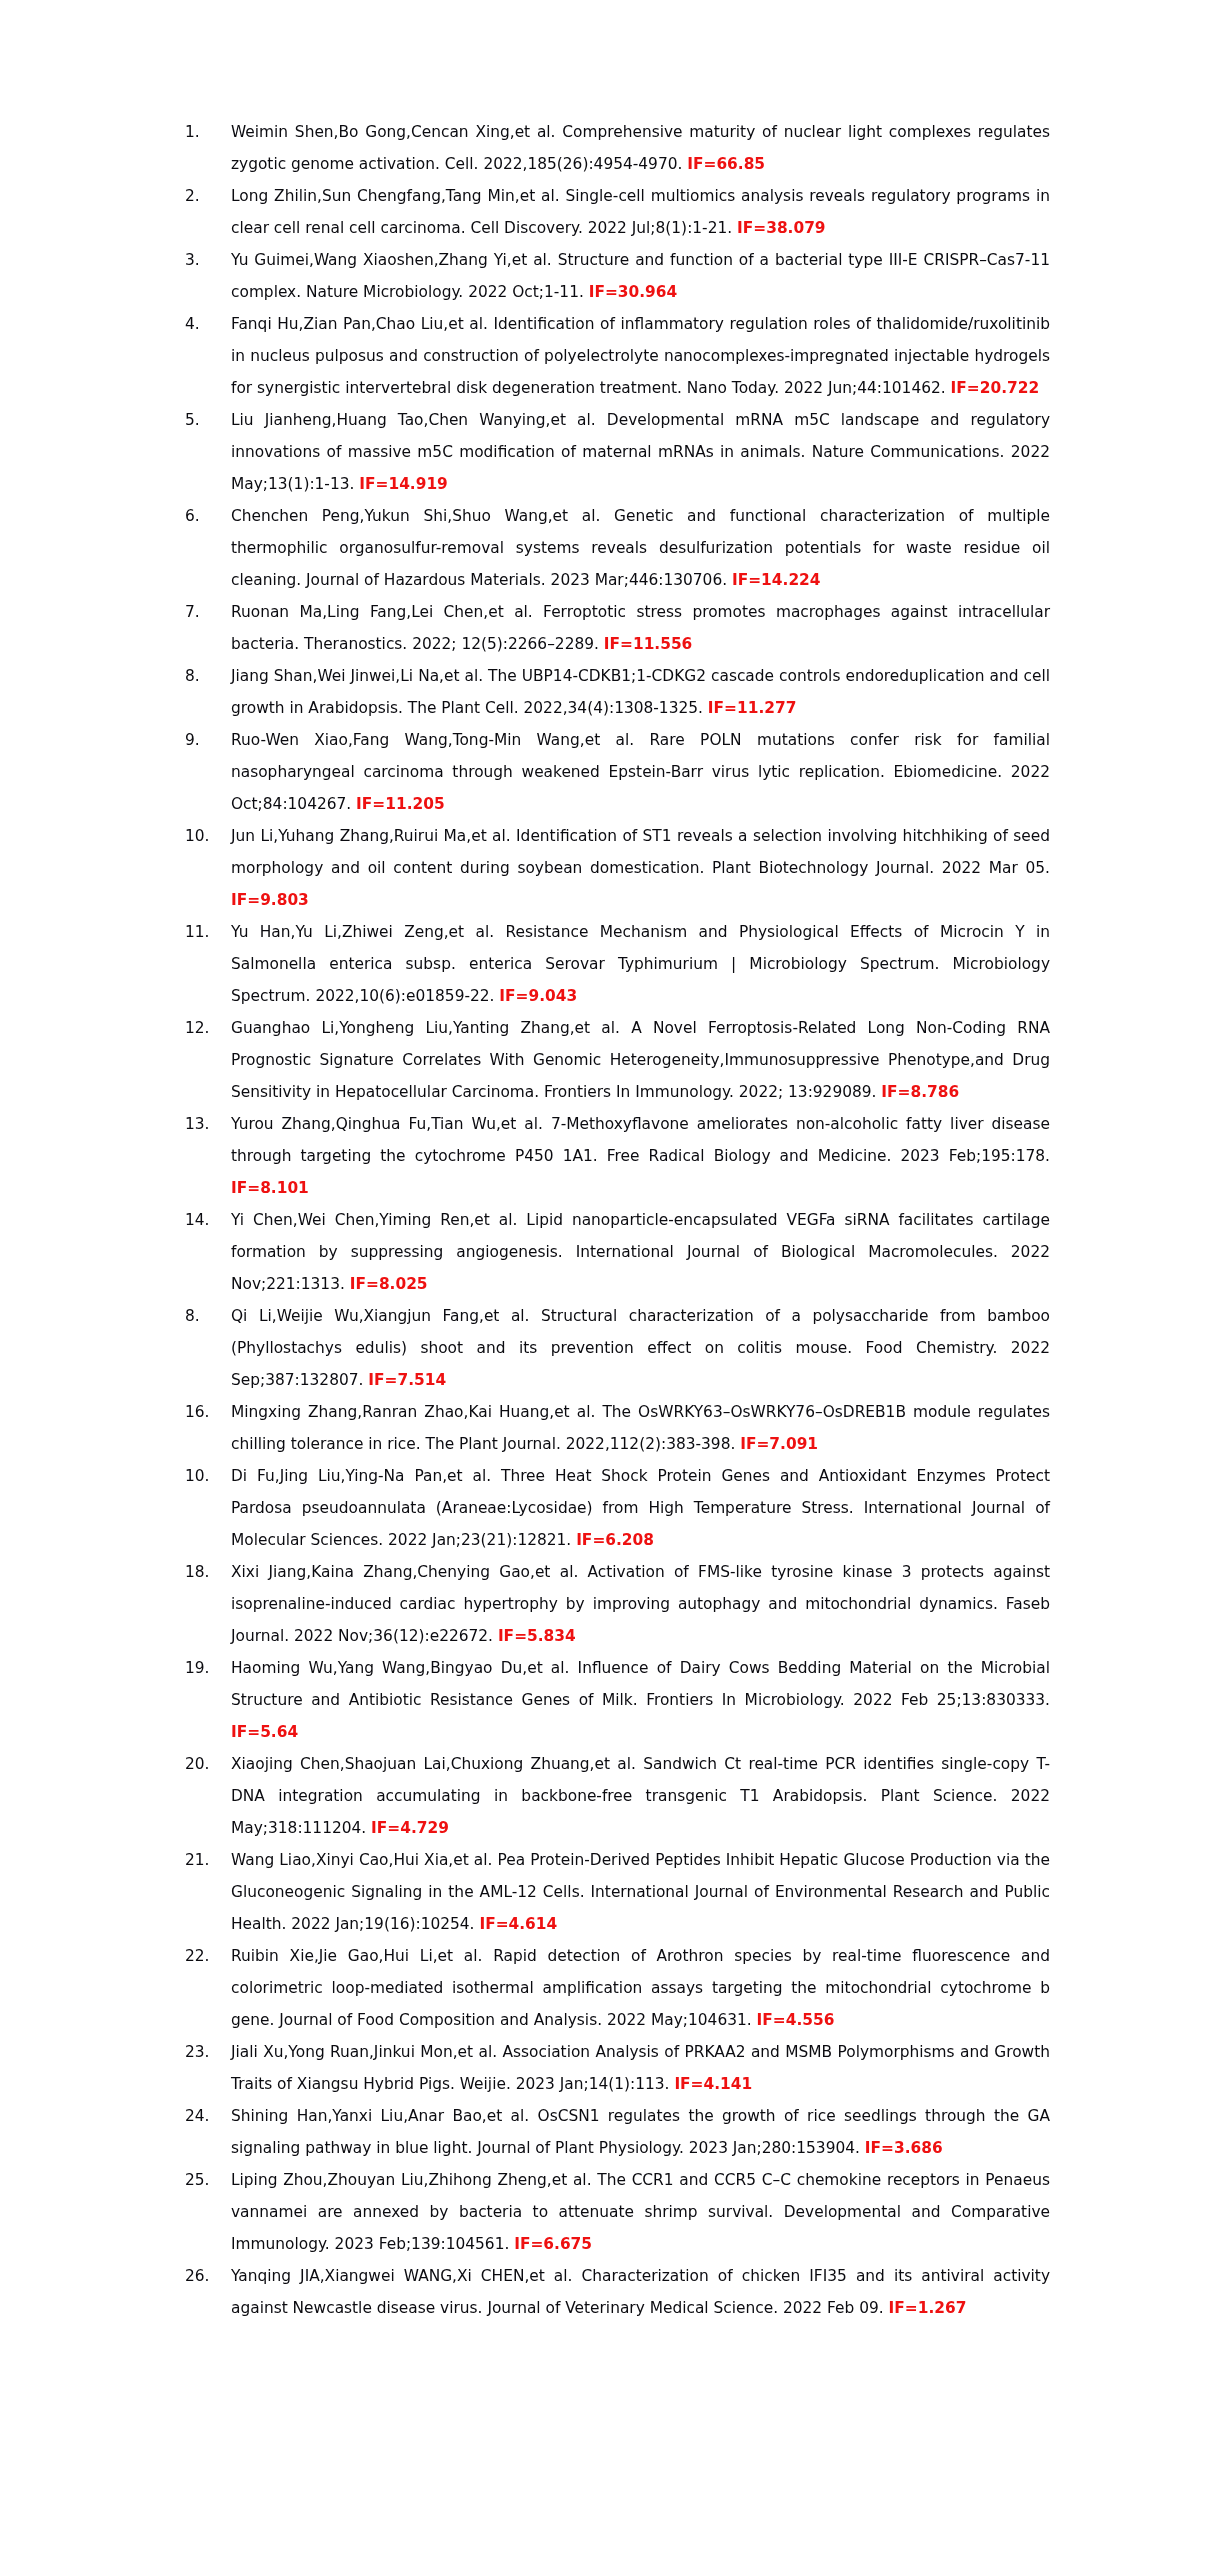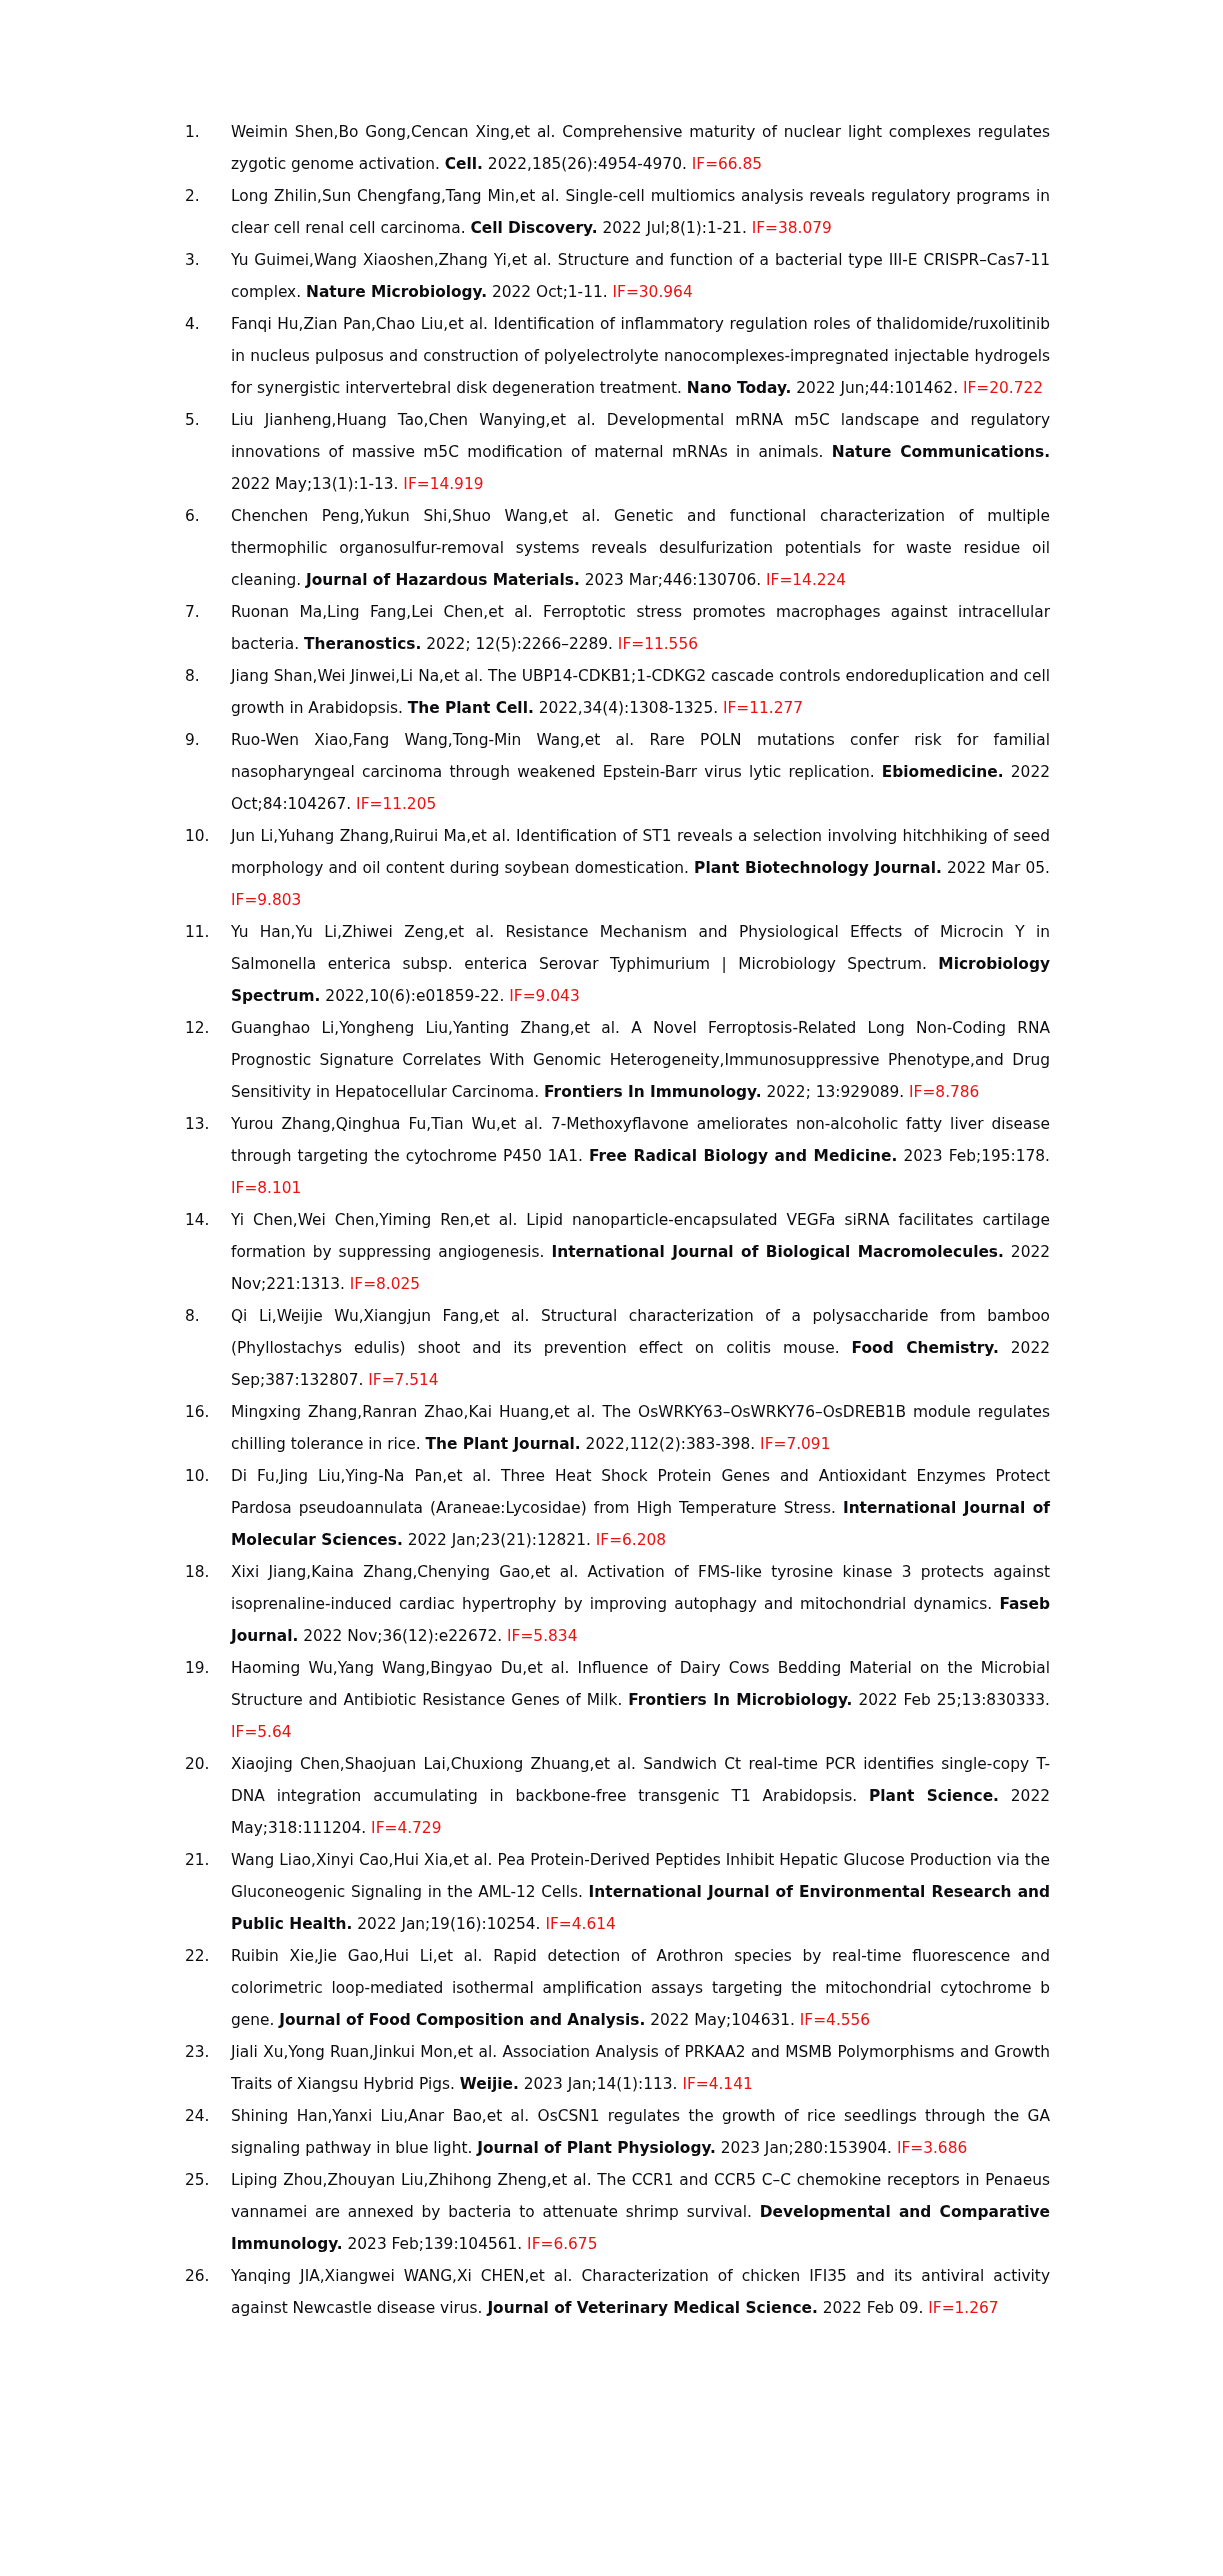--- a/index.html
+++ b/index.html
@@ -39,24 +39,24 @@
     position:absolute;
     left:0;
     top:0;
     width:43px;
     text-align:left;
   }
   .ref-text{
     text-align:justify;
   }
   .journal{
-    font-weight:bold;
+    font-weight:normal;
   }
   .if{
-    font-weight:normal;
+    font-weight:bold;
     color:var(--red);
   }
 </style>
 </head>
 <body>
 
 <div class="page">
   <div class="ref-list">
   <div class="ref-item">
     <span class="ref-num">1.</span>

